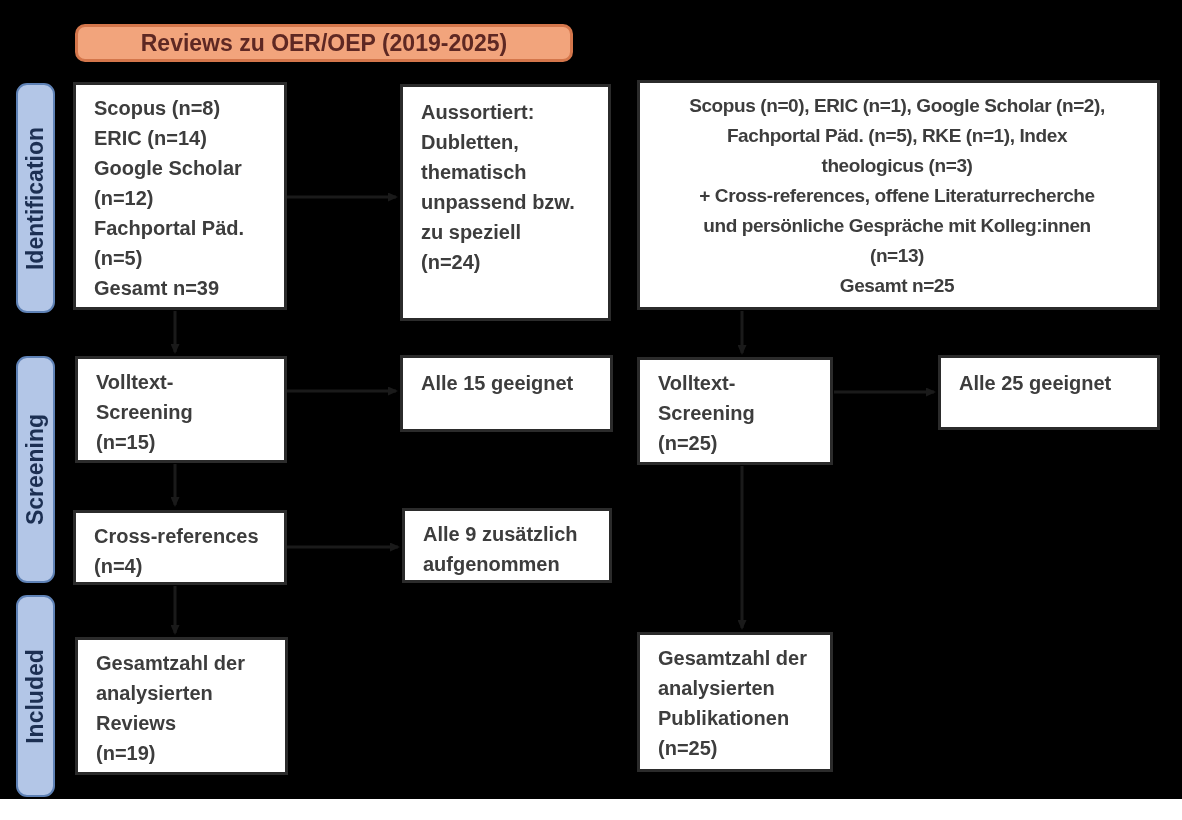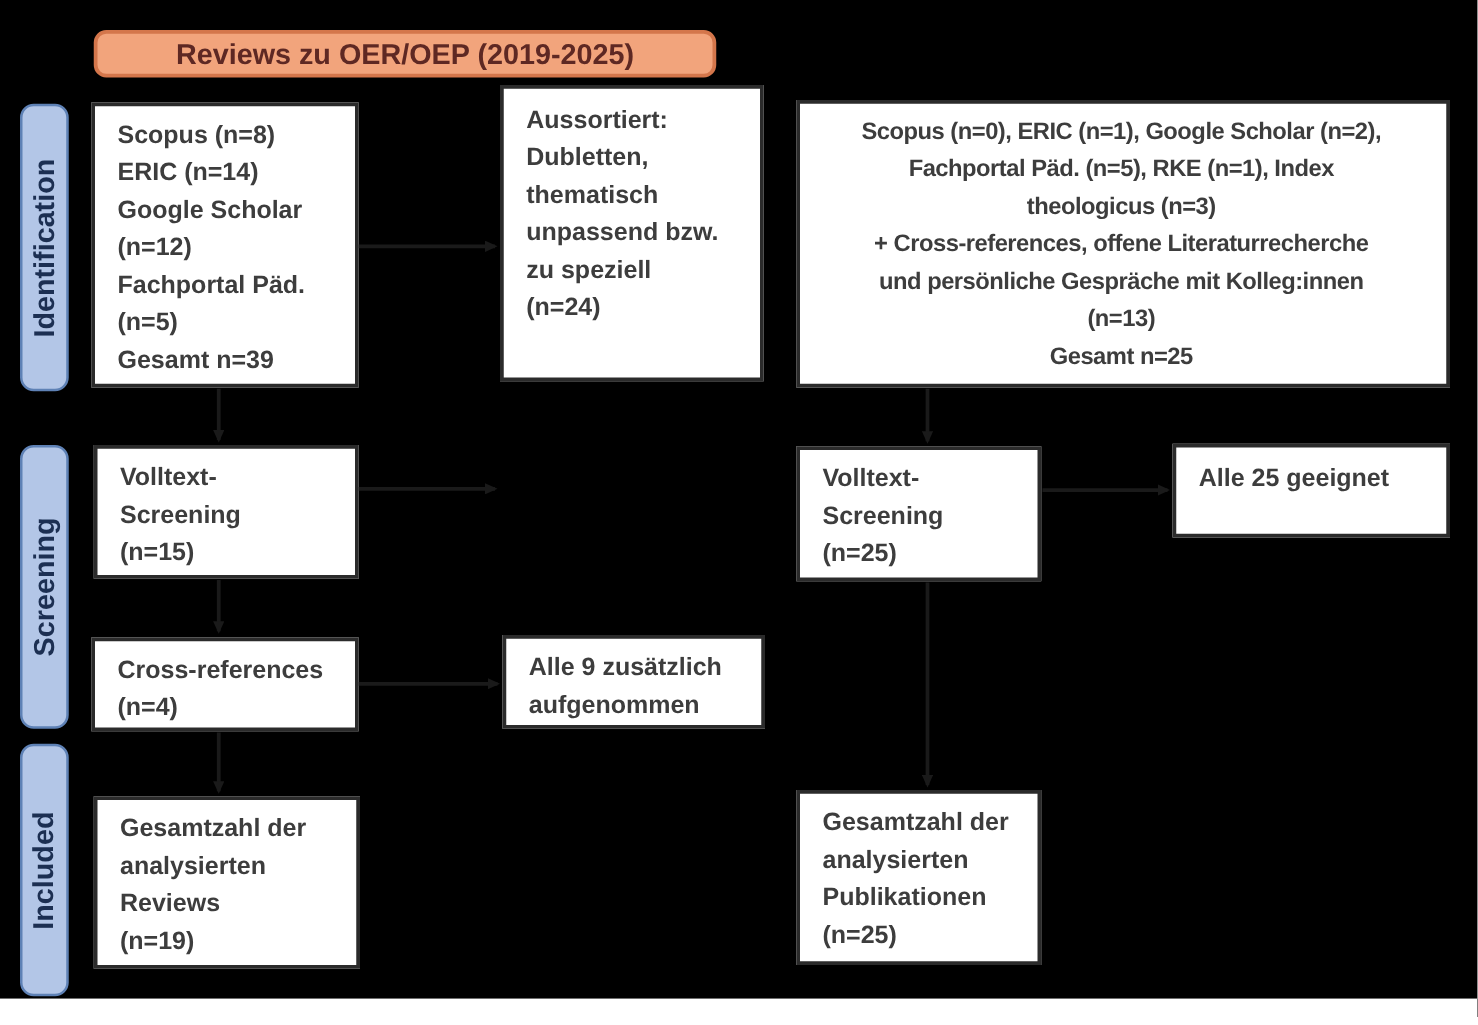--- a/index.html
+++ b/index.html
@@ -76,31 +76,32 @@
   </div>
 
   <div class="box" style="left:73px;top:82px;width:214px;height:228px;">Scopus (n=8)
 ERIC (n=14)
 Google Scholar
 (n=12)
 Fachportal Päd.
 (n=5)
 Gesamt n=39</div>
 
-  <div class="box small-pad" style="left:400px;top:68px;width:211px;height:237px;">Aussortiert:
+  <div class="box small-pad" style="left:400px;top:84px;width:211px;height:237px;">Aussortiert:
 Dubletten,
 thematisch
 unpassend bzw.
 zu speziell
 (n=24)</div>
 
   <div class="box" style="left:75px;top:356px;width:212px;height:107px;">Volltext-
 Screening
 (n=15)</div>
 
+  <div class="box small-pad" style="left:400px;top:355px;width:213px;height:77px;">Alle 15 geeignet</div>
 
   <div class="box" style="left:73px;top:510px;width:214px;height:75px;">Cross-references
 (n=4)</div>
 
   <div class="box" style="left:402px;top:508px;width:210px;height:75px;">Alle 9 zusätzlich
 aufgenommen</div>
 
   <div class="box" style="left:75px;top:637px;width:213px;height:138px;">Gesamtzahl der
 analysierten
 Reviews

